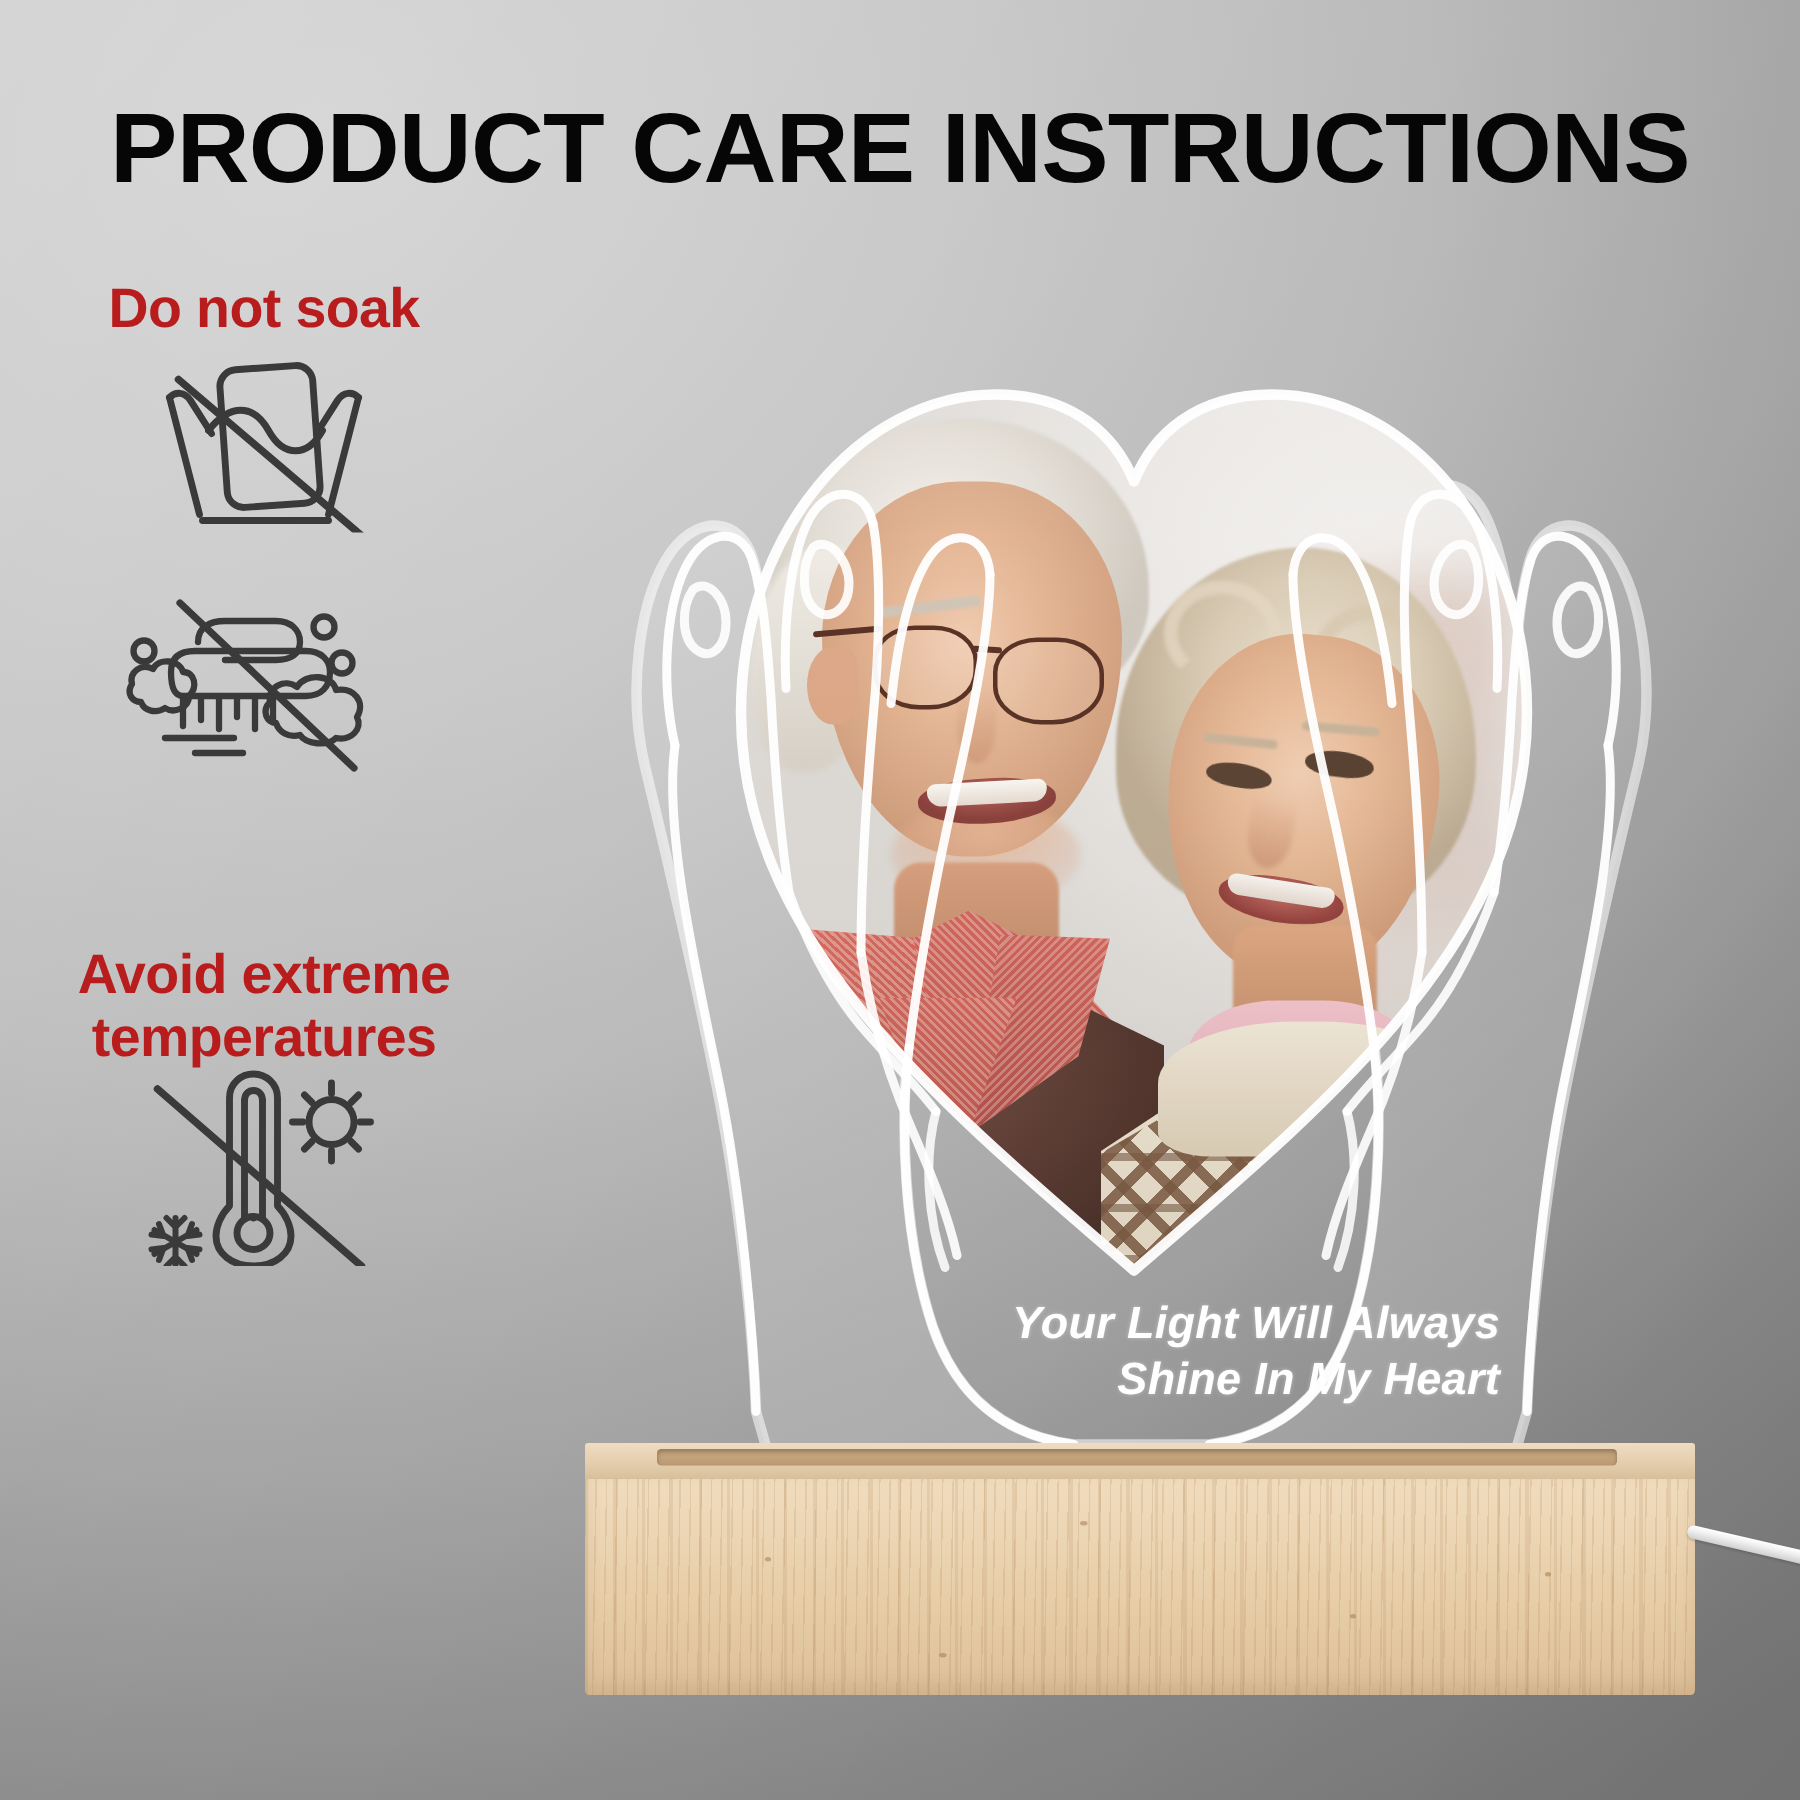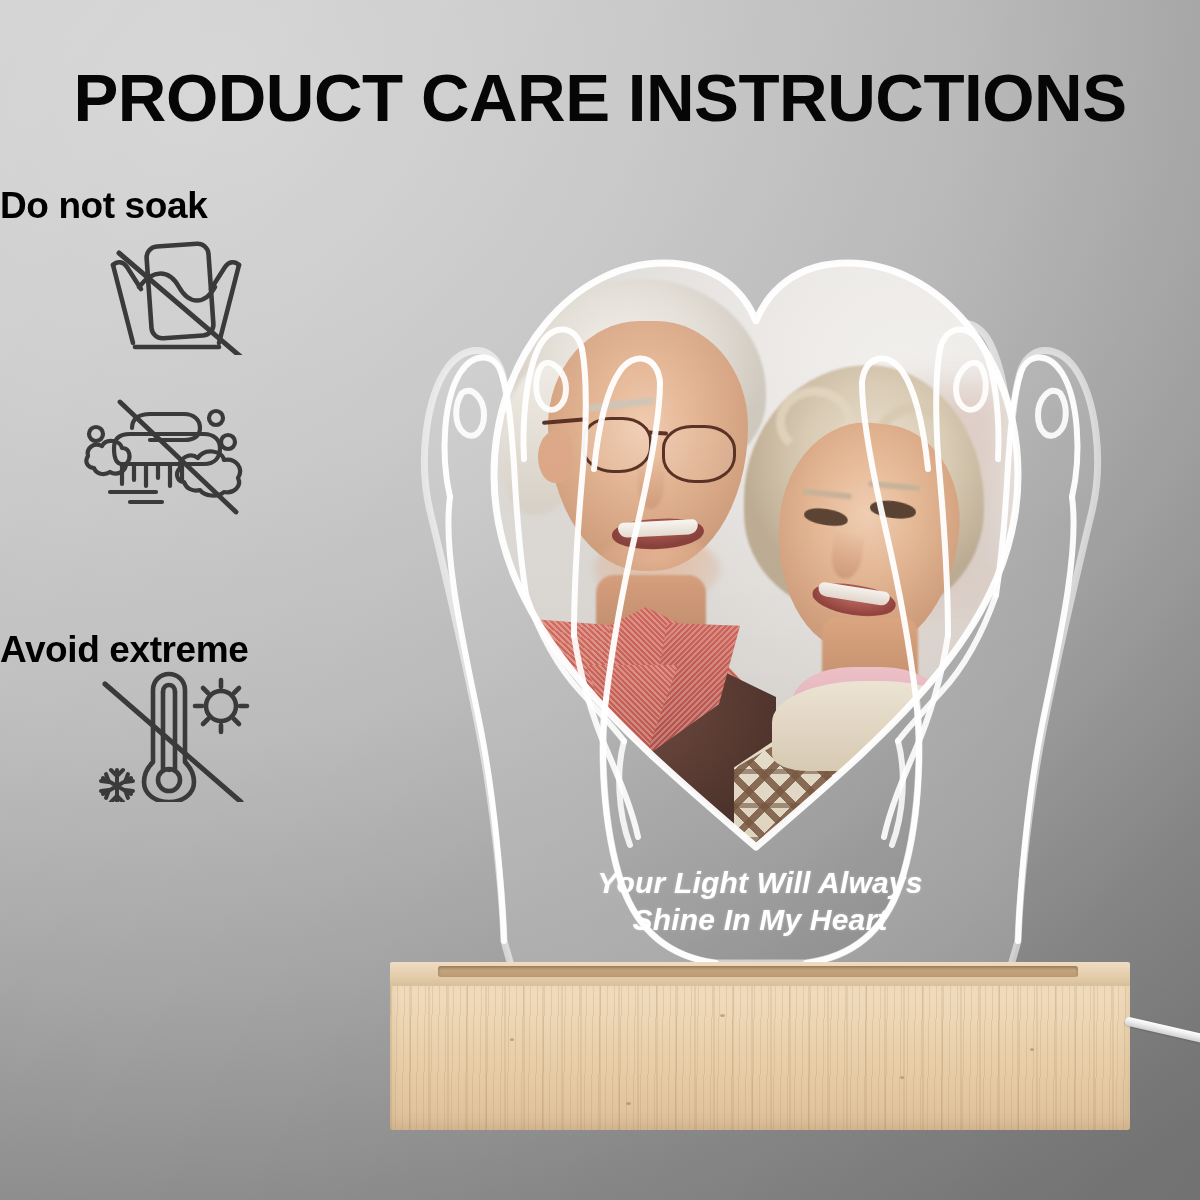--- a/index.html
+++ b/index.html
@@ -32,23 +32,24 @@
     white-space:nowrap;
     transform:scaleX(1.02);
   }
 
   
   #care-list{
     position:absolute; left:0; top:185px; width:352px;
   }
   .care-item{ width:352px; margin-bottom:10px; }
   .care-label{
+    text-align:center;
     font-size:37px;
     font-weight:bold;
-    color:#000000;
+    color:#b91c1c;
     line-height:1.13;
     letter-spacing:-0.4px;
   }
   .care-icon{
     display:flex; justify-content:center; align-items:center;
     height:118px; margin-top:4px;
   }
   .care-icon svg{ display:block; }
 
   
@@ -287,21 +288,21 @@
   #ph-shade{
     inset:0;
     background:linear-gradient(180deg, rgba(255,255,255,.10) 0%, rgba(255,255,255,0) 30%, rgba(0,0,0,.05) 100%);
   }
 
   
   #caption{
     position:absolute;
     left:150px; top:640px;
     width:480px;
-    text-align:center;
+    text-align:right;
     color:#ffffff;
     font-size:30px;
     font-weight:bold;
     font-style:italic;
     line-height:1.22;
     letter-spacing:.2px;
     text-shadow:0 0 3px rgba(255,255,255,.35);
   }
 
   
@@ -392,20 +393,21 @@
 
         <path d="M44,12 L160,122" stroke-width="4.8"></path>
       </svg>
     </div>
   </div>
 
 
   <div class="care-item ci-temp">
     <div class="care-label">
       <div>Avoid extreme</div>
+      <div>temperatures</div>
     </div>
     <div class="care-icon">
       <svg width="170" height="136" viewBox="0 0 170 136" fill="none" stroke="#3a3a3a" stroke-width="4.6" stroke-linecap="round" stroke-linejoin="round">
 
         <path d="M62,24 C62,14 70,8 78,8 C86,8 94,14 94,24 L94,96
                  C100,102 103,110 103,116 C103,128 92,136 78,136
                  C64,136 53,128 53,116 C53,110 56,102 62,96 Z"></path>
 
         <path d="M72,26 L72,104 M84,26 L84,104"></path>
         <path d="M72,26 C72,21 75,19 78,19 C81,19 84,21 84,26"></path>

